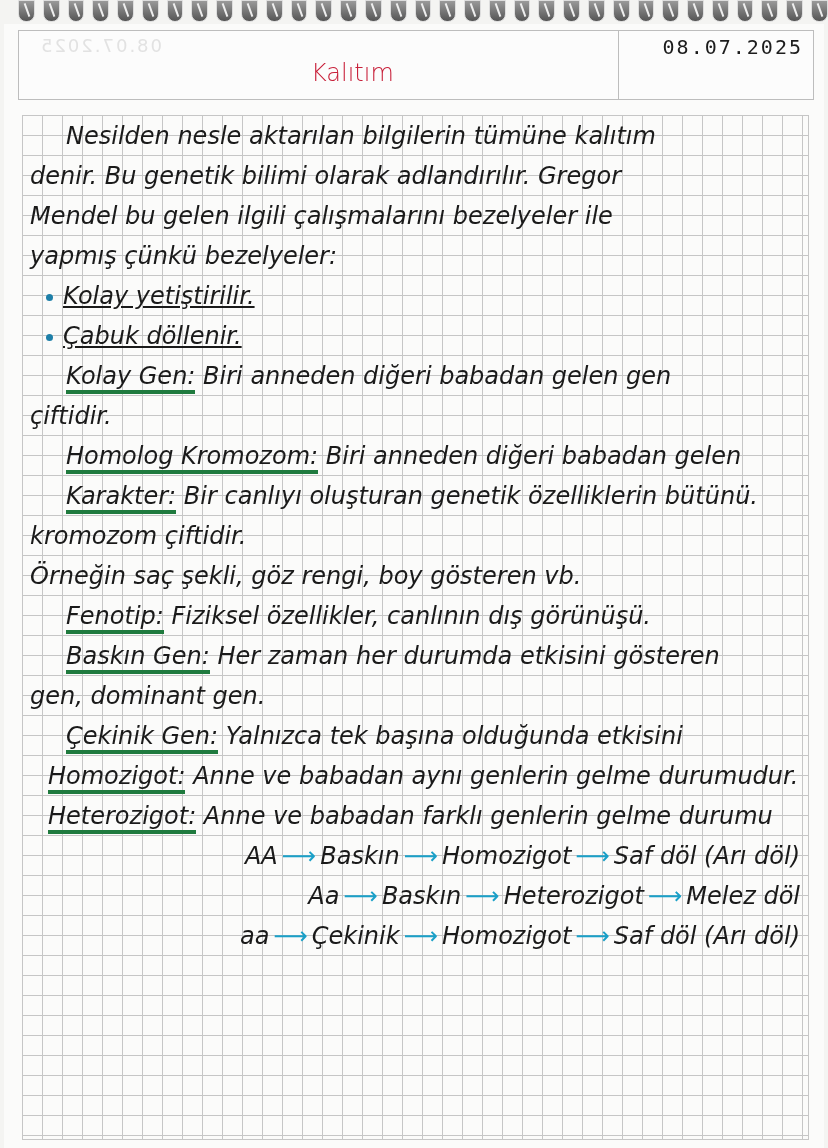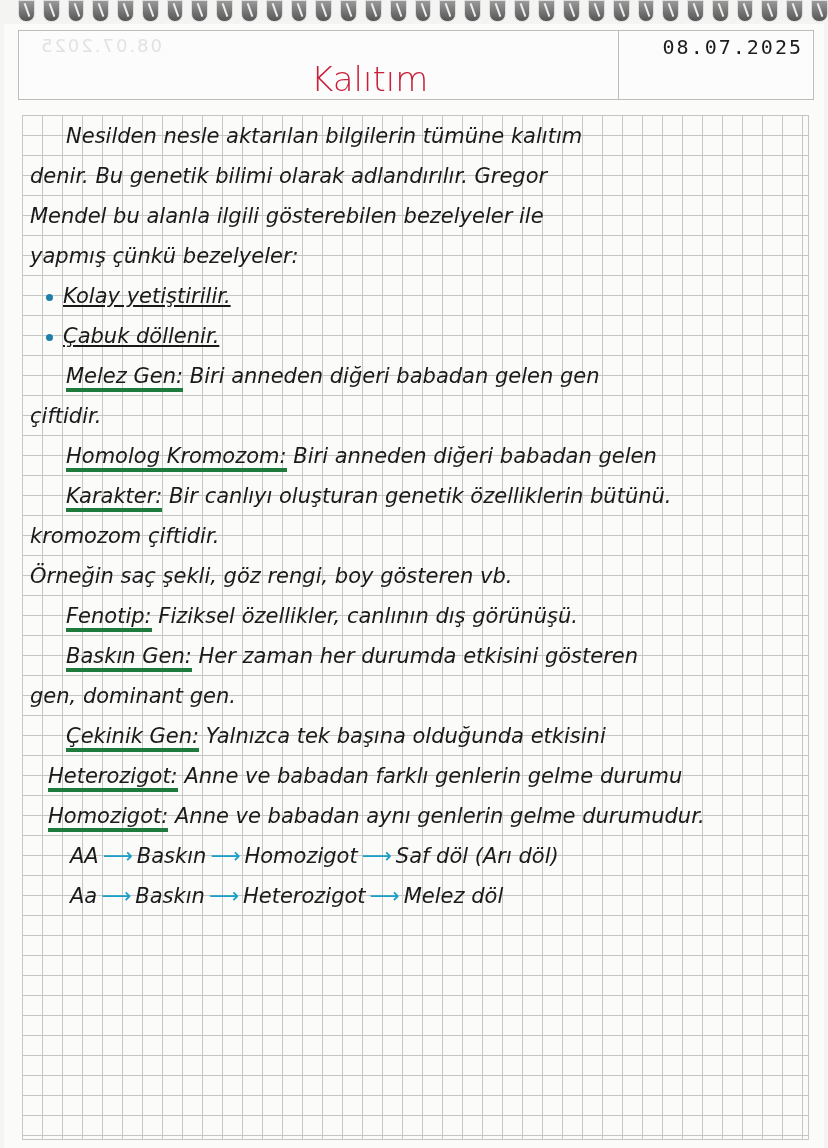--- a/index.html
+++ b/index.html
@@ -5,33 +5,33 @@
   html, body { margin:0; padding:0; }
   body { width:828px; height:1148px; background:#f4f4f2; position:relative; overflow:hidden; font-family:"DejaVu Sans", sans-serif; }
   .spiral { position:absolute; left:0; top:0; width:828px; height:24px; display:flex; gap:8px; padding-left:18px; box-sizing:border-box; }
   .ring { width:16px; height:20px; border-radius:0 0 8px 8px; background:linear-gradient(#9a9a9a,#555); border:1px solid #ddd; position:relative; }
   .ring::after { content:""; position:absolute; left:7px; top:2px; width:2px; height:14px; background:#eee; transform:rotate(-20deg); }
   .page { position:absolute; left:4px; top:24px; width:820px; height:1124px; background:#fbfbfa; }
   .header-box { position:absolute; left:14px; top:6px; width:794px; height:68px; border:1px solid #bdbdbd; background:#fcfcfc; }
   .header-divider { position:absolute; left:599px; top:0; width:1px; height:100%; background:#bdbdbd; }
   .ghost-date { position:absolute; left:20px; top:4px; font-size:18px; color:#e2e2e2; letter-spacing:2px; transform:scaleX(-1); }
   .date { position:absolute; right:10px; top:4px; font-size:20px; color:#1c1c1c; letter-spacing:2px; font-family:"DejaVu Sans Mono", monospace; }
-  .title { position:absolute; left:292px; top:28px; font-size:34px; color:#c8203a; font-family:"DejaVu Sans", sans-serif; font-weight:300; }
+  .title { position:absolute; left:292px; top:28px; font-size:24px; color:#c8203a; font-family:"DejaVu Sans", sans-serif; font-weight:300; }
   .grid { position:absolute; left:18px; top:91px; width:786px; height:1024px;
     background-image:
       linear-gradient(to right, #9c9c9c 1px, transparent 1px),
       linear-gradient(to bottom, #9c9c9c 1px, transparent 1px);
     background-size:20px 20px; border-right:1px solid #9c9c9c; border-bottom:1px solid #9c9c9c; opacity:0.55; }
-  .content { position:absolute; left:26px; top:92px; width:770px; font-size:21px; color:#1a1a1a; font-family:"DejaVu Sans", sans-serif; font-style:italic; }
+  .content { position:absolute; left:26px; top:92px; width:770px; font-size:24px; color:#1a1a1a; font-family:"DejaVu Sans", sans-serif; font-style:italic; }
   .line { height:40px; line-height:40px; white-space:nowrap; }
   .indent { padding-left:36px; }
   .bullet { padding-left:16px;text-decoration:underline; }
   .dot { display:inline-block; width:7px; height:7px; border-radius:50%; background:#1d7fa8; margin-right:10px; vertical-align:middle; }
   .term { border-bottom:4px solid #1f7a3e; padding-bottom:0; }
-  .flow { padding-left:40px; }
+  .flow { padding-left:40px;text-align:right; }
   .arrow { color:#1aa0c8; font-style:normal; margin:0 4px; }
 </style>
 </head>
 <body>
 
 <div class="spiral">
   <div class="ring"></div>
     <div class="ring"></div>
     <div class="ring"></div>
     <div class="ring"></div>
@@ -72,46 +72,49 @@
     <div class="header-divider"></div>
     <div class="date">08.07.2025</div>
     <div class="title">Kalıtım</div>
   </div>
 
   <div class="grid"></div>
 
   <div class="content">
     <div class="line indent">Nesilden nesle aktarılan bilgilerin tümüne kalıtım</div>
     <div class="line">denir. Bu genetik bilimi olarak adlandırılır. Gregor</div>
-    <div class="line">Mendel bu alanla ilgili gösterebilen bezelyeler ile</div>
+    <div class="line">Mendel bu gelen ilgili çalışmalarını bezelyeler ile</div>
     <div class="line">yapmış çünkü bezelyeler:</div>
 
     <div class="line bullet"><span class="dot"></span><span>Kolay yetiştirilir.</span></div>
     <div class="line bullet"><span class="dot"></span><span>Çabuk döllenir.</span></div>
 
-    <div class="line indent"><span class="term">Melez Gen:</span> <span>Biri anneden diğeri babadan gelen gen</span></div>
+    <div class="line indent"><span class="term">Kolay Gen:</span> <span>Biri anneden diğeri babadan gelen gen</span></div>
     <div class="line">çiftidir.</div>
 
     <div class="line indent"><span class="term">Homolog Kromozom:</span> <span>Biri anneden diğeri babadan gelen</span></div>
     <div class="line indent"><span class="term">Karakter:</span> <span>Bir canlıyı oluşturan genetik özelliklerin bütünü.</span></div>
 
     <div class="line">kromozom çiftidir.</div>
     <div class="line">Örneğin saç şekli, göz rengi, boy gösteren vb.</div>
 
     <div class="line indent"><span class="term">Fenotip:</span> <span>Fiziksel özellikler, canlının dış görünüşü.</span></div>
 
 
     <div class="line indent"><span class="term">Baskın Gen:</span> <span>Her zaman her durumda etkisini gösteren</span></div>
     <div class="line">gen, dominant gen.</div>
 
     <div class="line indent"><span class="term">Çekinik Gen:</span> <span>Yalnızca tek başına olduğunda etkisini</span></div>
 
+    <div class="line" style="padding-left:18px"><span class="term">Homozigot:</span> <span>Anne ve babadan aynı genlerin gelme durumudur.</span></div>
     <div class="line" style="padding-left:18px"><span class="term">Heterozigot:</span> <span>Anne ve babadan farklı genlerin gelme durumu</span></div>
-    <div class="line" style="padding-left:18px"><span class="term">Homozigot:</span> <span>Anne ve babadan aynı genlerin gelme durumudur.</span></div>
 
     <div class="line flow">
       <span>AA</span><span class="arrow">⟶</span><span>Baskın</span><span class="arrow">⟶</span><span>Homozigot</span><span class="arrow">⟶</span><span>Saf döl (Arı döl)</span>
     </div>
     <div class="line flow">
       <span>Aa</span><span class="arrow">⟶</span><span>Baskın</span><span class="arrow">⟶</span><span>Heterozigot</span><span class="arrow">⟶</span><span>Melez döl</span>
     </div>
+    <div class="line flow">
+      <span>aa</span><span class="arrow">⟶</span><span>Çekinik</span><span class="arrow">⟶</span><span>Homozigot</span><span class="arrow">⟶</span><span>Saf döl (Arı döl)</span>
+    </div>
   </div>
 </div>
 
 </body></html>

